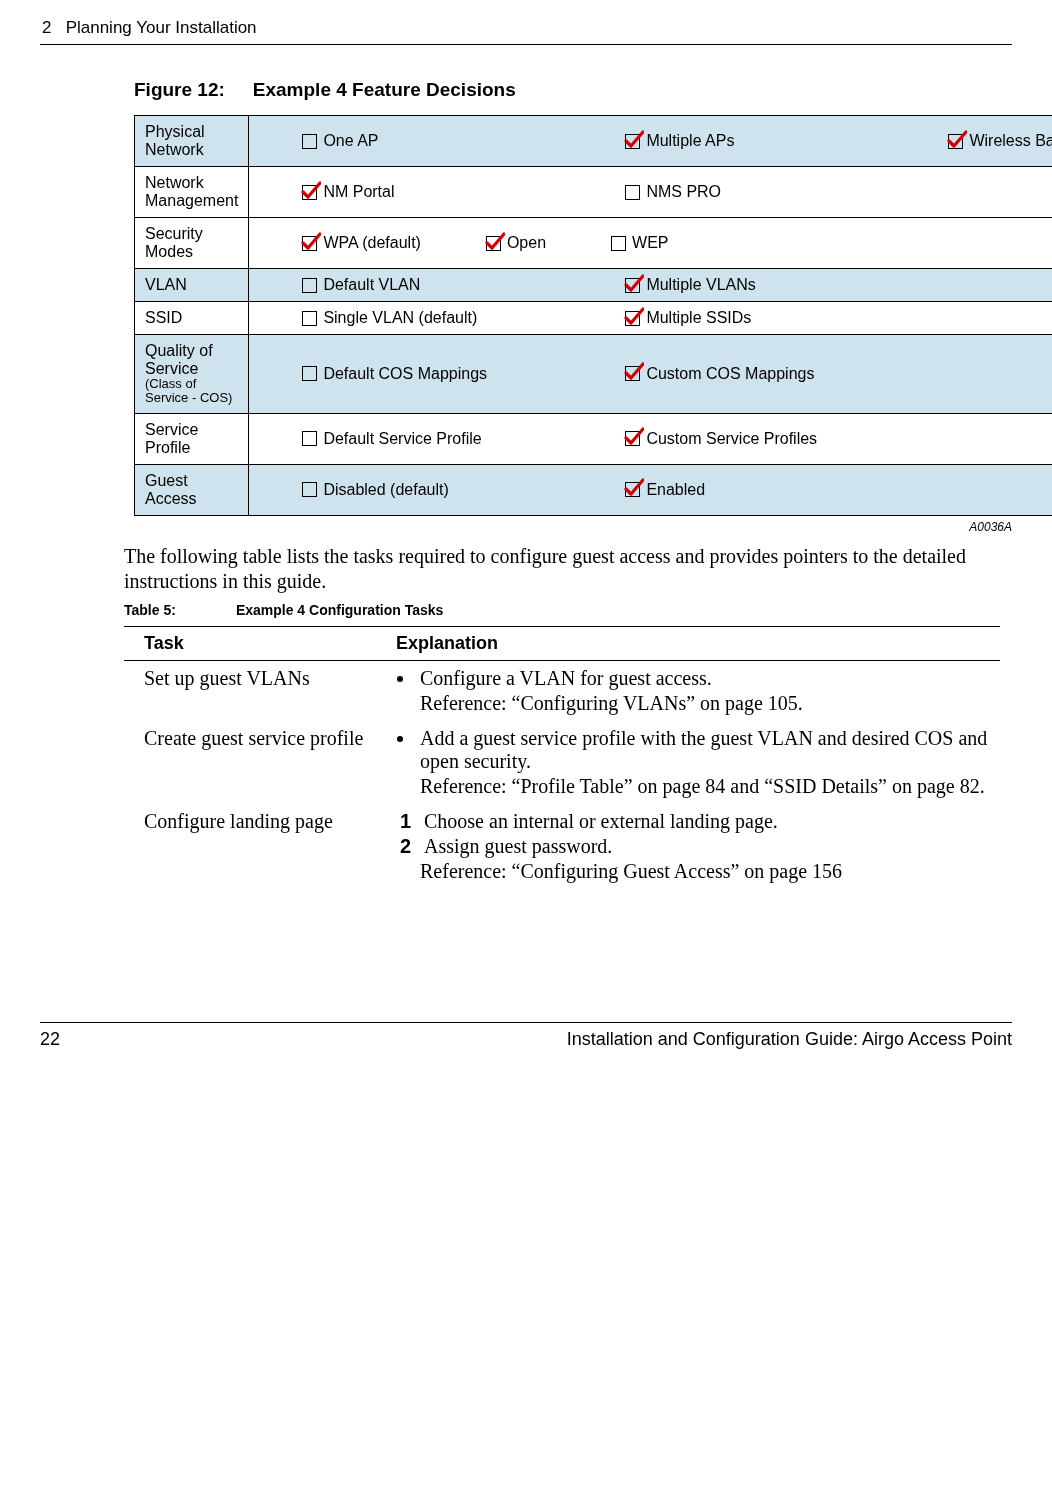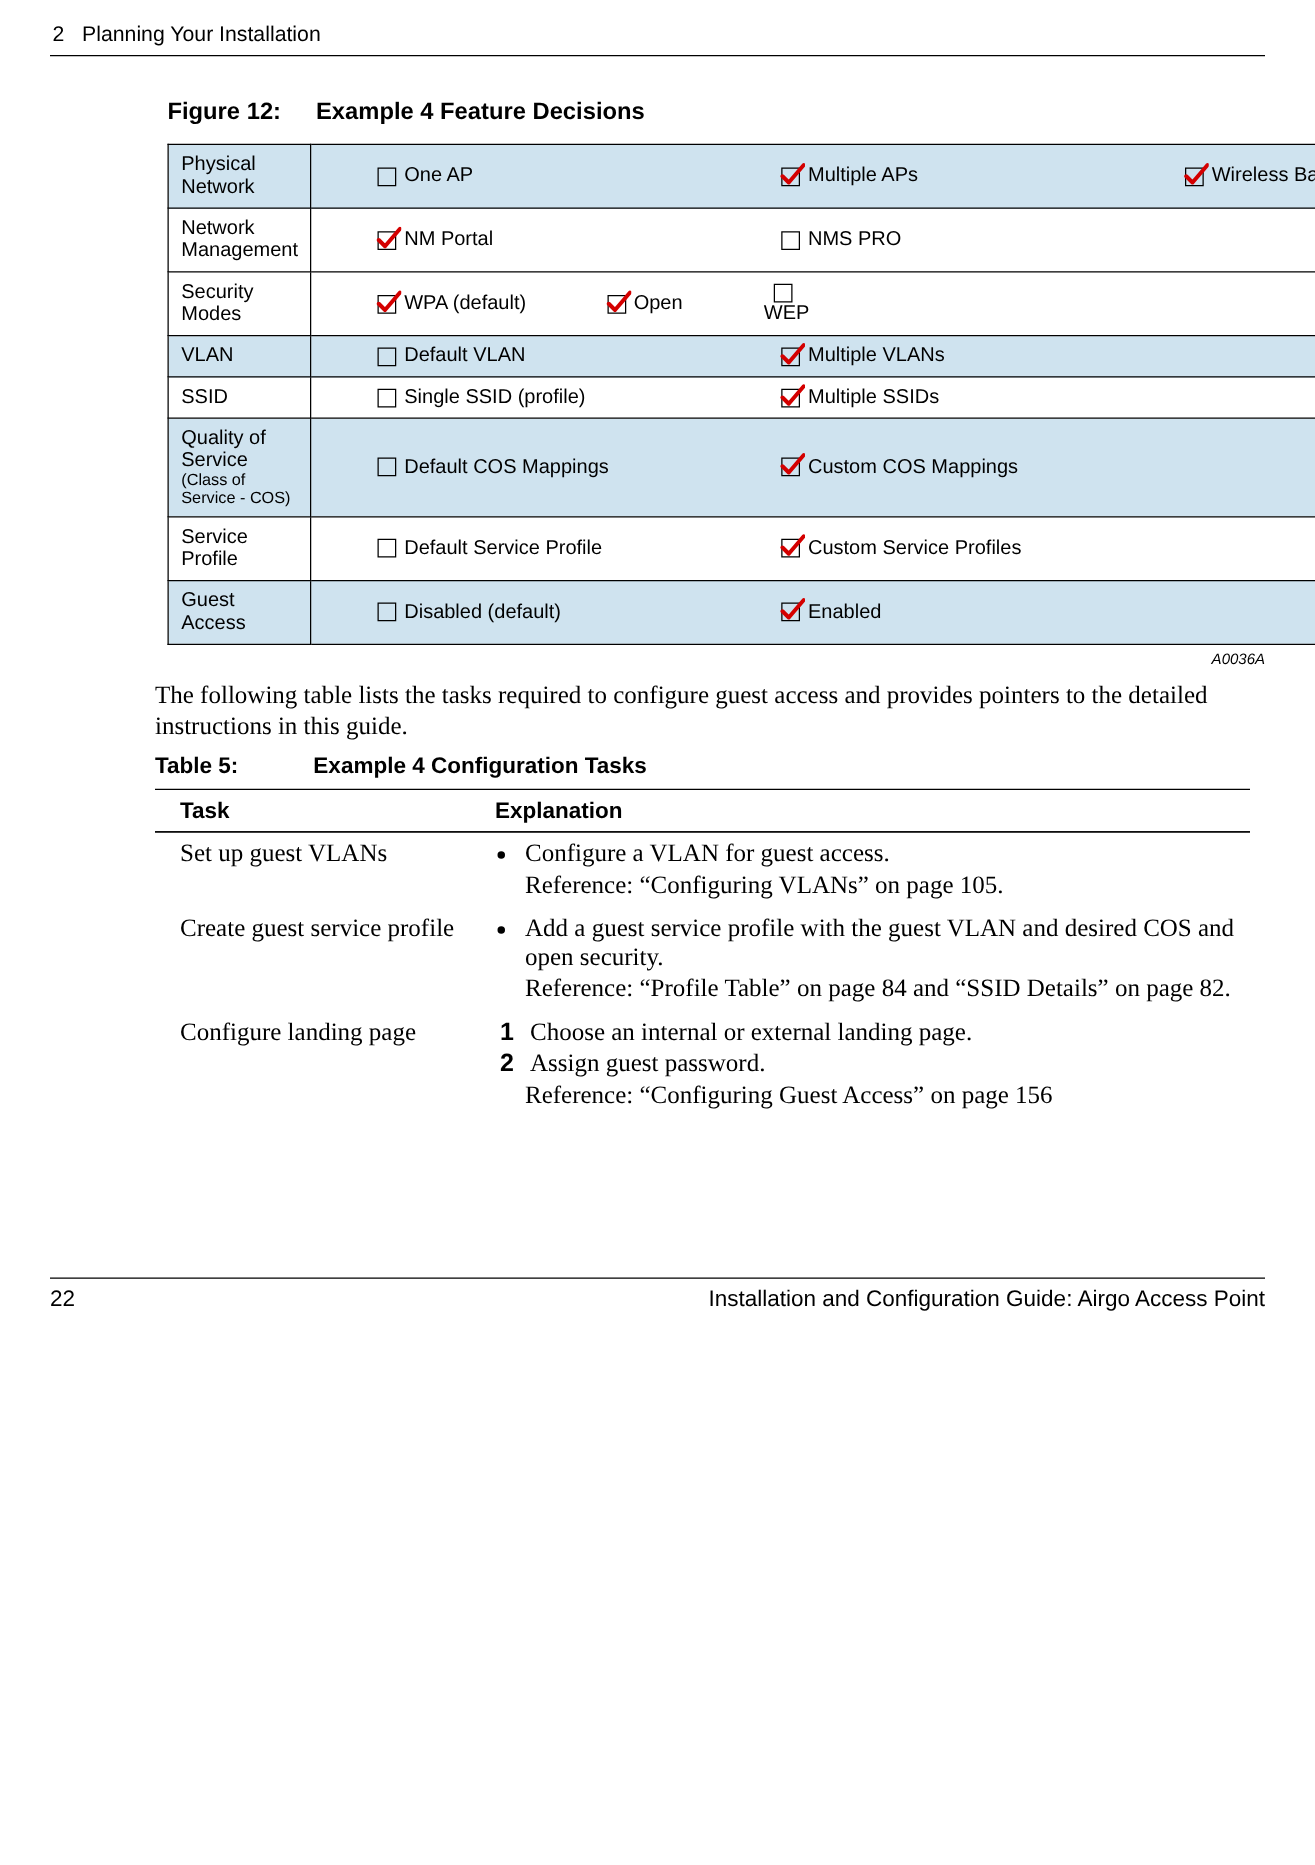--- a/index.html
+++ b/index.html
@@ -105,21 +105,21 @@
   }
 
   .body-para {
     font-size: 20px;
     line-height: 1.25;
     margin: 8px 4px 8px 0;
   }
 
   .tbl-caption {
     font-family: Arial, Helvetica, sans-serif;
-    font-size: 18px;
+    font-size: 14px;
     font-weight: bold;
     margin: 8px 0 8px 0;
   }
   .tbl-caption .gap2 { display:inline-block; width:60px; }
 
   .task-table {
     width: 876px;
     border-collapse: collapse;
     font-size: 20px;
   }
@@ -252,21 +252,21 @@
                   <span>WPA (default)</span>
                 </span>
                 <span class="opt" style="margin-right: 22px;">
                   <span class="chk checked">
                     <svg viewBox="0 0 20 20">
                       <path d="M2 11 L7 16 L19 2" stroke="#d40000" stroke-width="3.2" fill="none" stroke-linecap="round" stroke-linejoin="round"></path>
                     </svg>
                   </span>
                   <span>Open</span>
                 </span>
-                <span class="opt" style="margin-right: 36px; flex-direction: column;">
+                <span class="opt" style="margin-right: 36px;">
                   <span class="chk"></span>
                   <span>WEP</span>
                 </span>
               </div>
             </td>
           </tr>
           <tr class="shaded">
             <td class="labelcell"><span>VLAN</span></td>
             <td>
               <div class="row-options">
@@ -284,21 +284,21 @@
                 </span>
               </div>
             </td>
           </tr>
           <tr>
             <td class="labelcell"><span>SSID</span></td>
             <td>
               <div class="row-options">
                 <span class="opt col1">
                   <span class="chk"></span>
-                  <span>Single SSID (profile)</span>
+                  <span>Single VLAN (default)</span>
                 </span>
                 <span class="opt col2">
                   <span class="chk checked">
                     <svg viewBox="0 0 20 20">
                       <path d="M2 11 L7 16 L19 2" stroke="#d40000" stroke-width="3.2" fill="none" stroke-linecap="round" stroke-linejoin="round"></path>
                     </svg>
                   </span>
                   <span>Multiple SSIDs</span>
                 </span>
               </div>

